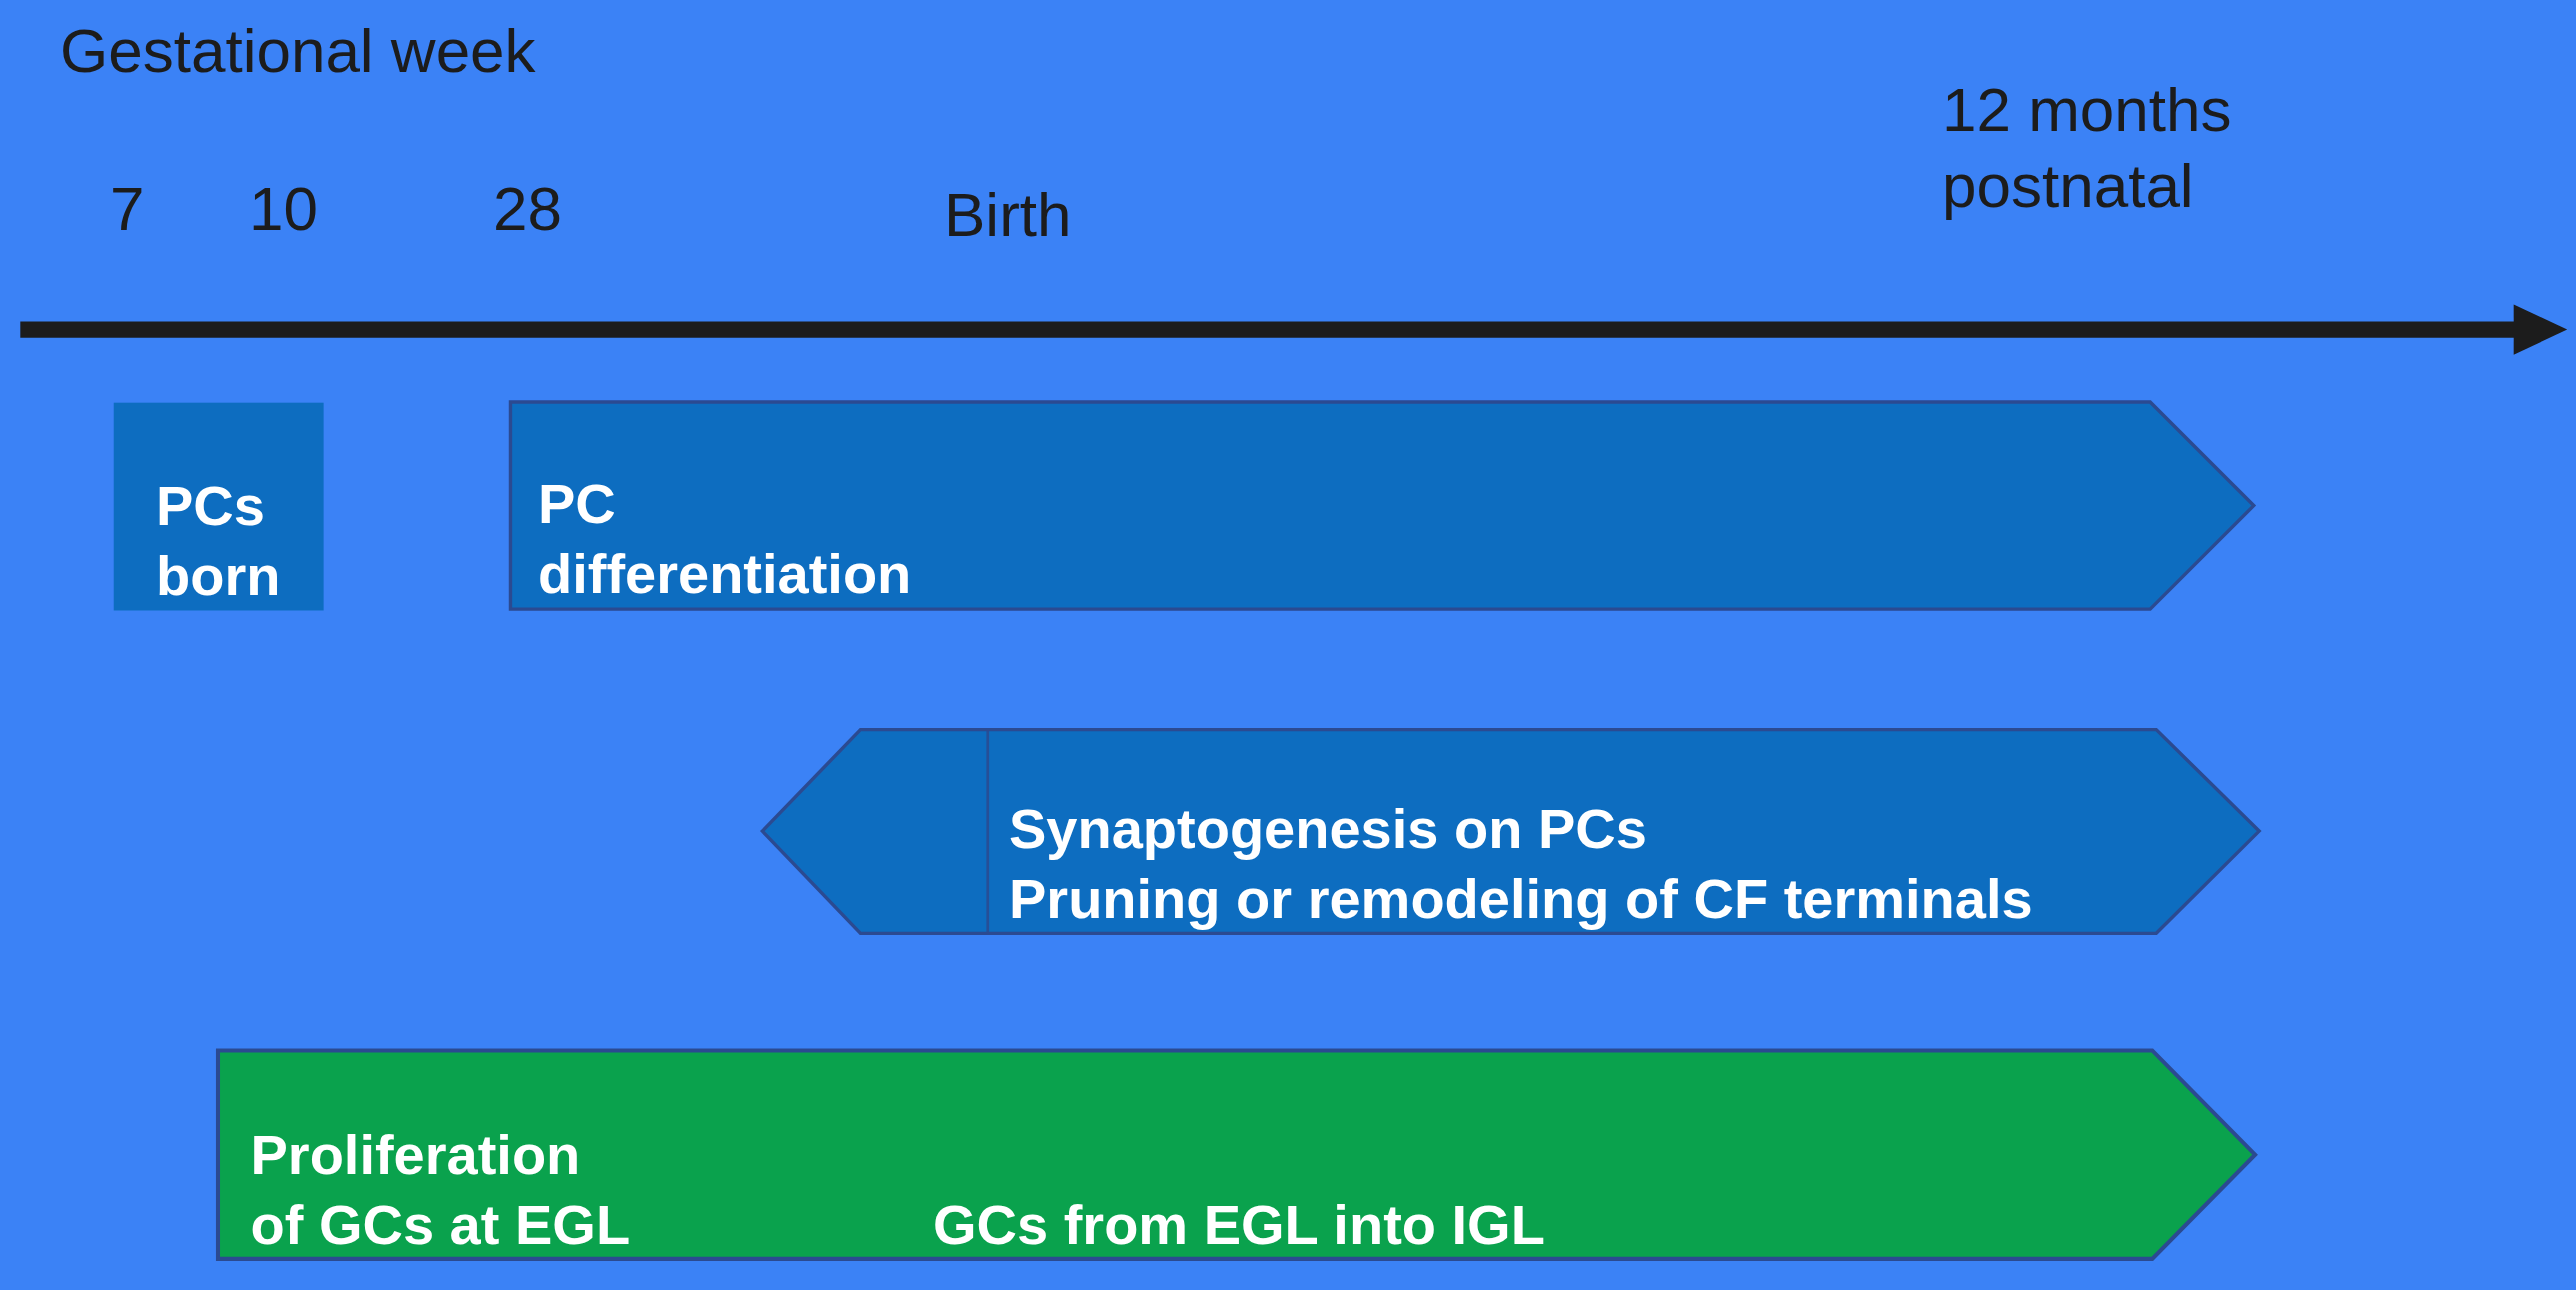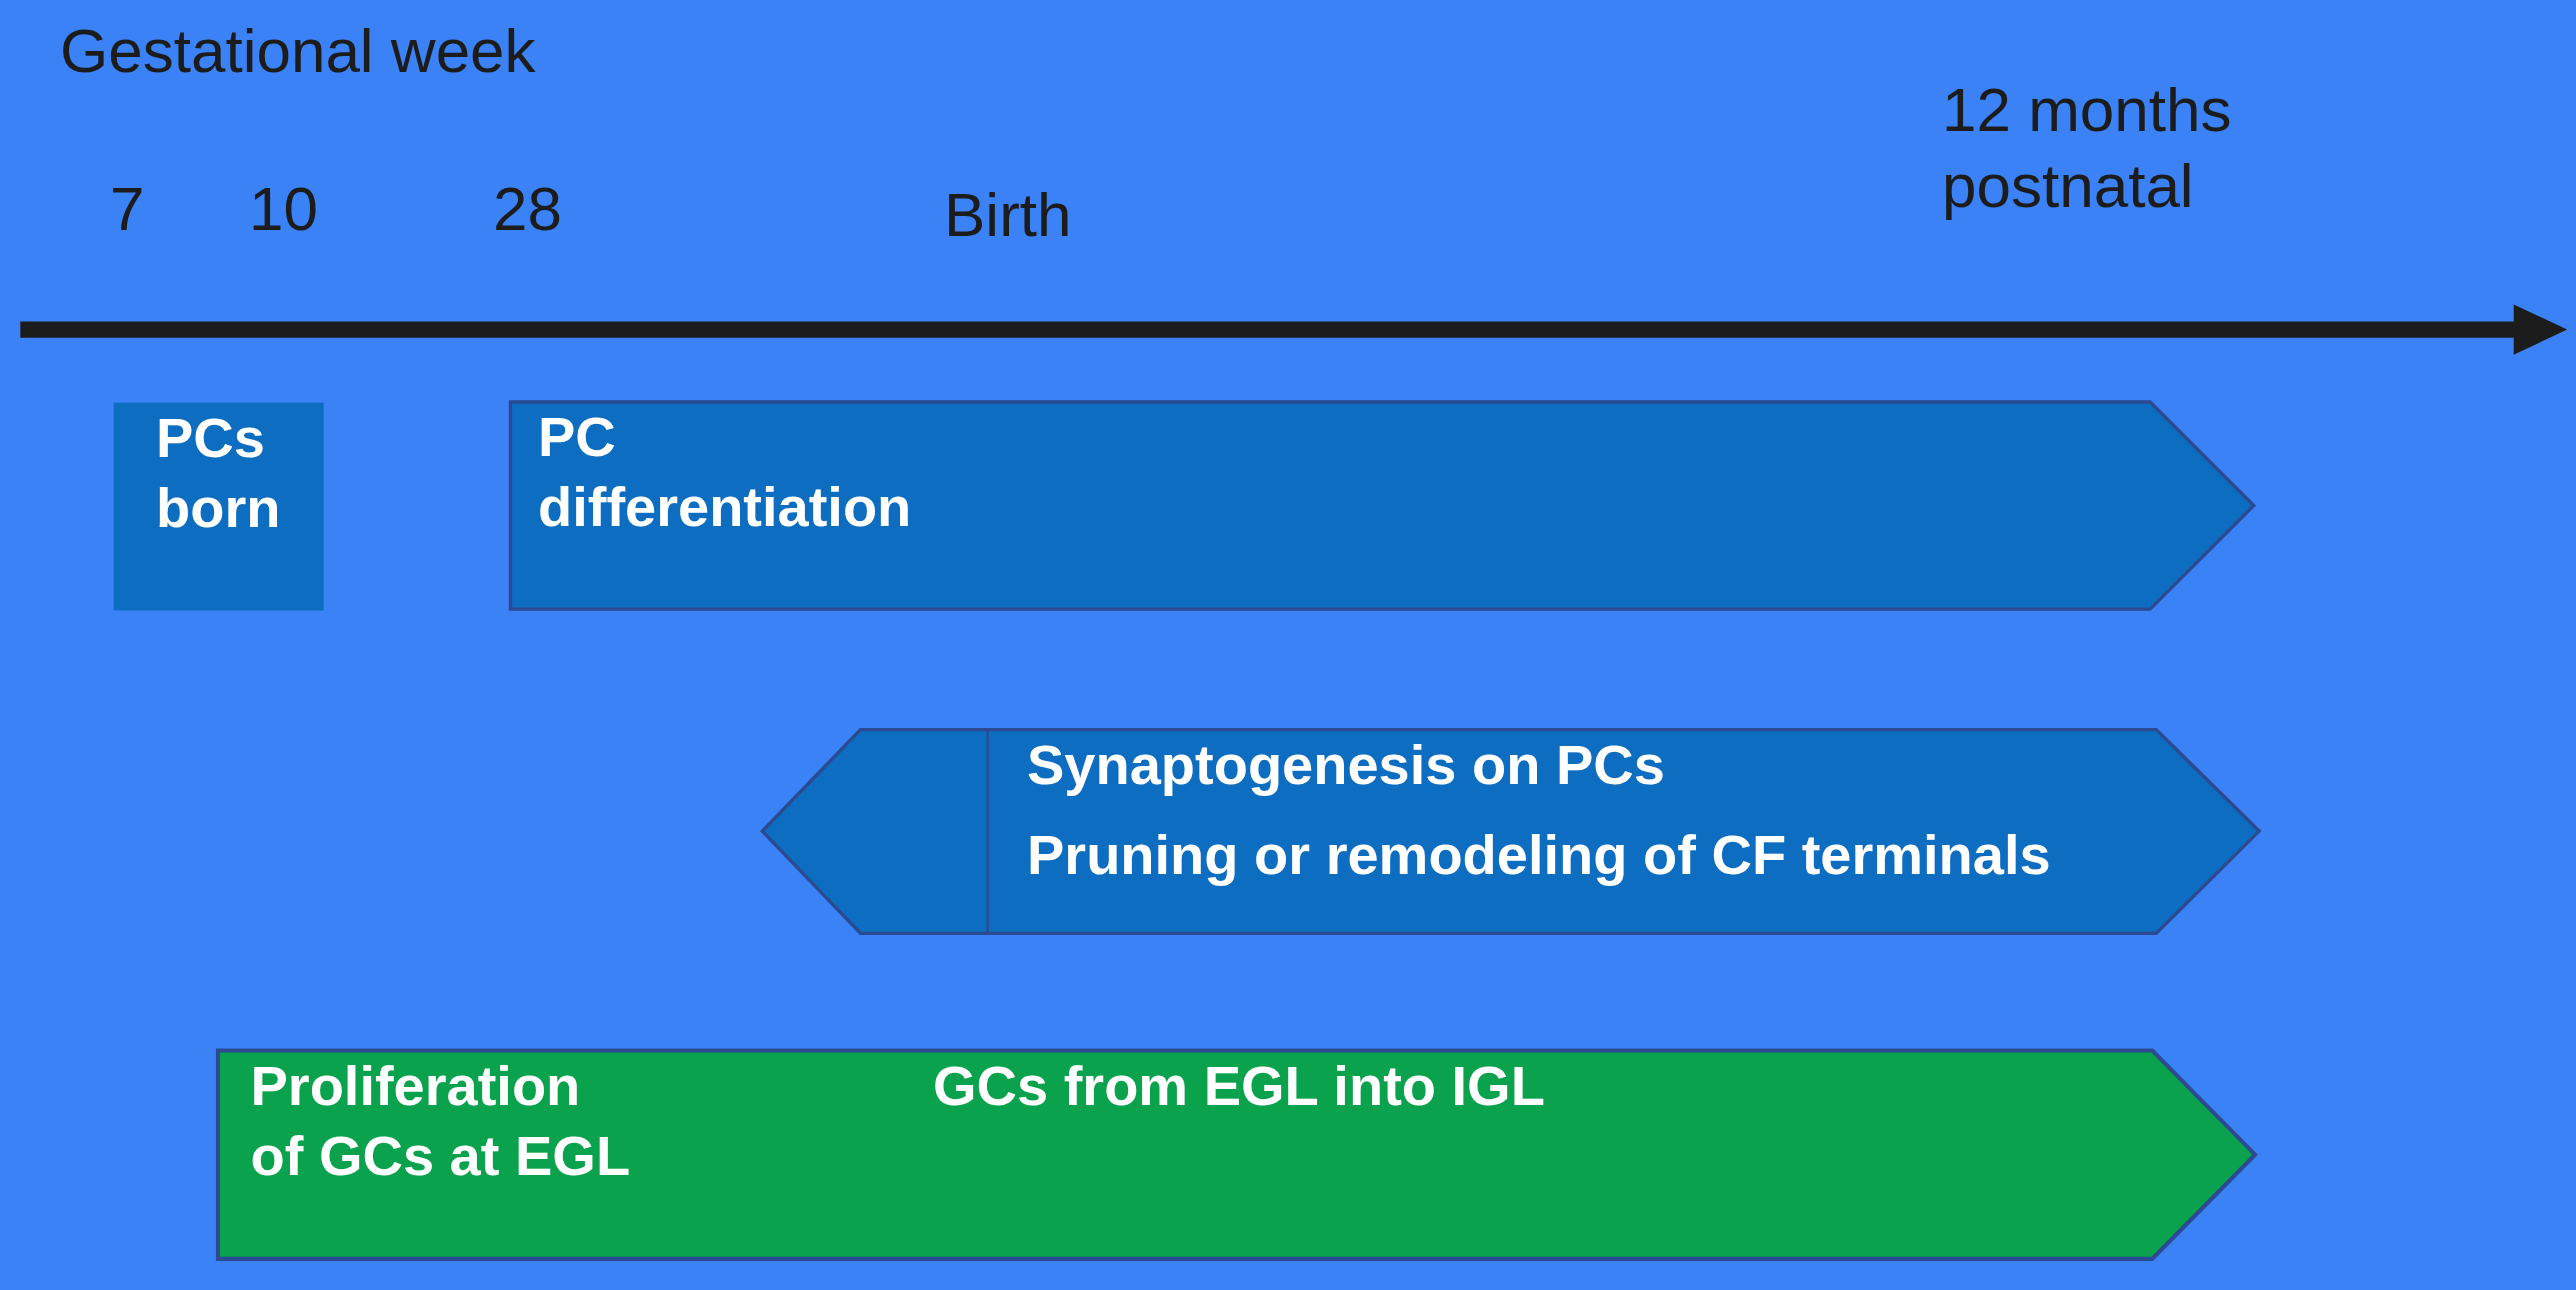--- a/index.html
+++ b/index.html
@@ -33,31 +33,31 @@
   .tick-7{left:110px;}
   .tick-13{left:249px;}
   .tick-28{left:493px;}
   .tick-birth{left:944px;margin-top:6px;}
   .end-label{left:1942px;top:72px;font-size:62px;line-height:1.22;}
 
   .shape-label{
     position:absolute;
     display:flex;
     flex-direction:column;
-    justify-content:flex-start;
+    justify-content:flex-end;
     color:var(--c-white);
     font-weight:bold;
     font-size:56px;
     line-height:1.25;
     white-space:nowrap;
     border-radius:28px;
   }
   .lbl-pcs-born{left:114px;top:403px;width:210px;height:208px;padding-left:42px;}
   .lbl-pc-diff{left:510px;top:402px;width:1151px;height:207px;padding-left:28px;}
-  .lbl-synapto{left:988px;top:730px;width:1286px;height:204px;padding-left:39px;gap:20px;}
+  .lbl-synapto{left:988px;top:730px;width:1286px;height:204px;padding-left:21px;}
   .lbl-gc-left{left:218px;top:1051px;width:704px;height:209px;padding-left:32.5px;}
   .lbl-gc-right{left:933px;top:1051px;width:1016px;height:209px;}
 </style>
 </head>
 <body>
 
 <div class="canvas">
 
   <svg class="shapes" viewBox="0 0 3805 1906" preserveAspectRatio="none">
 

